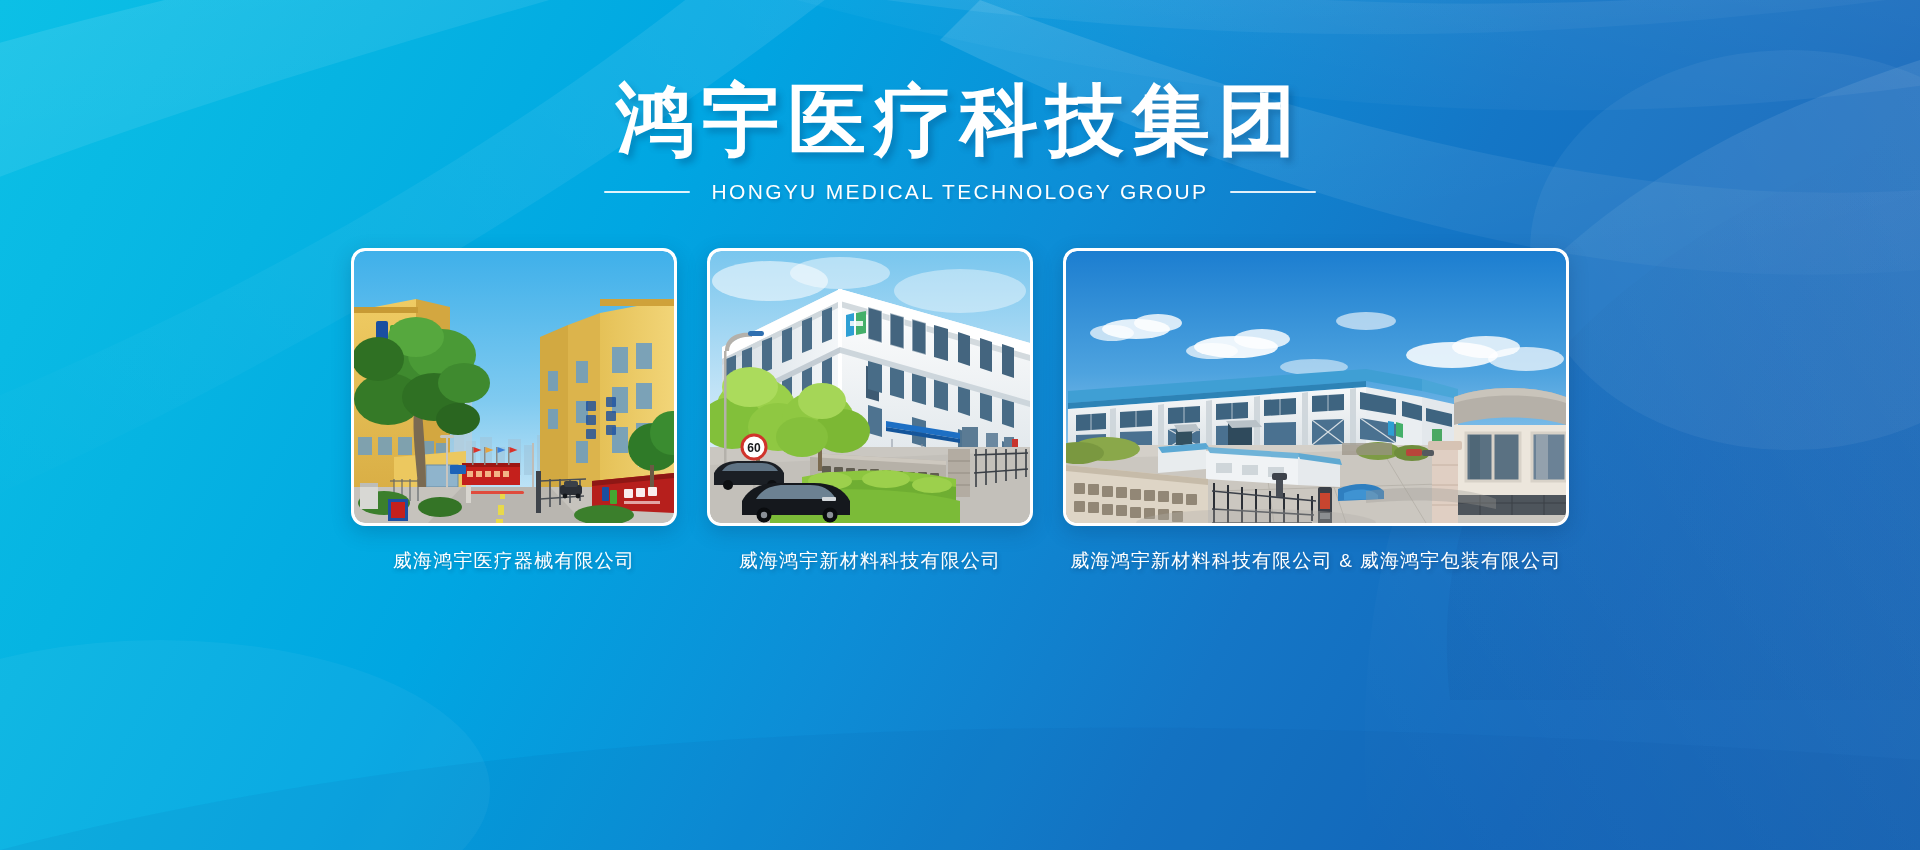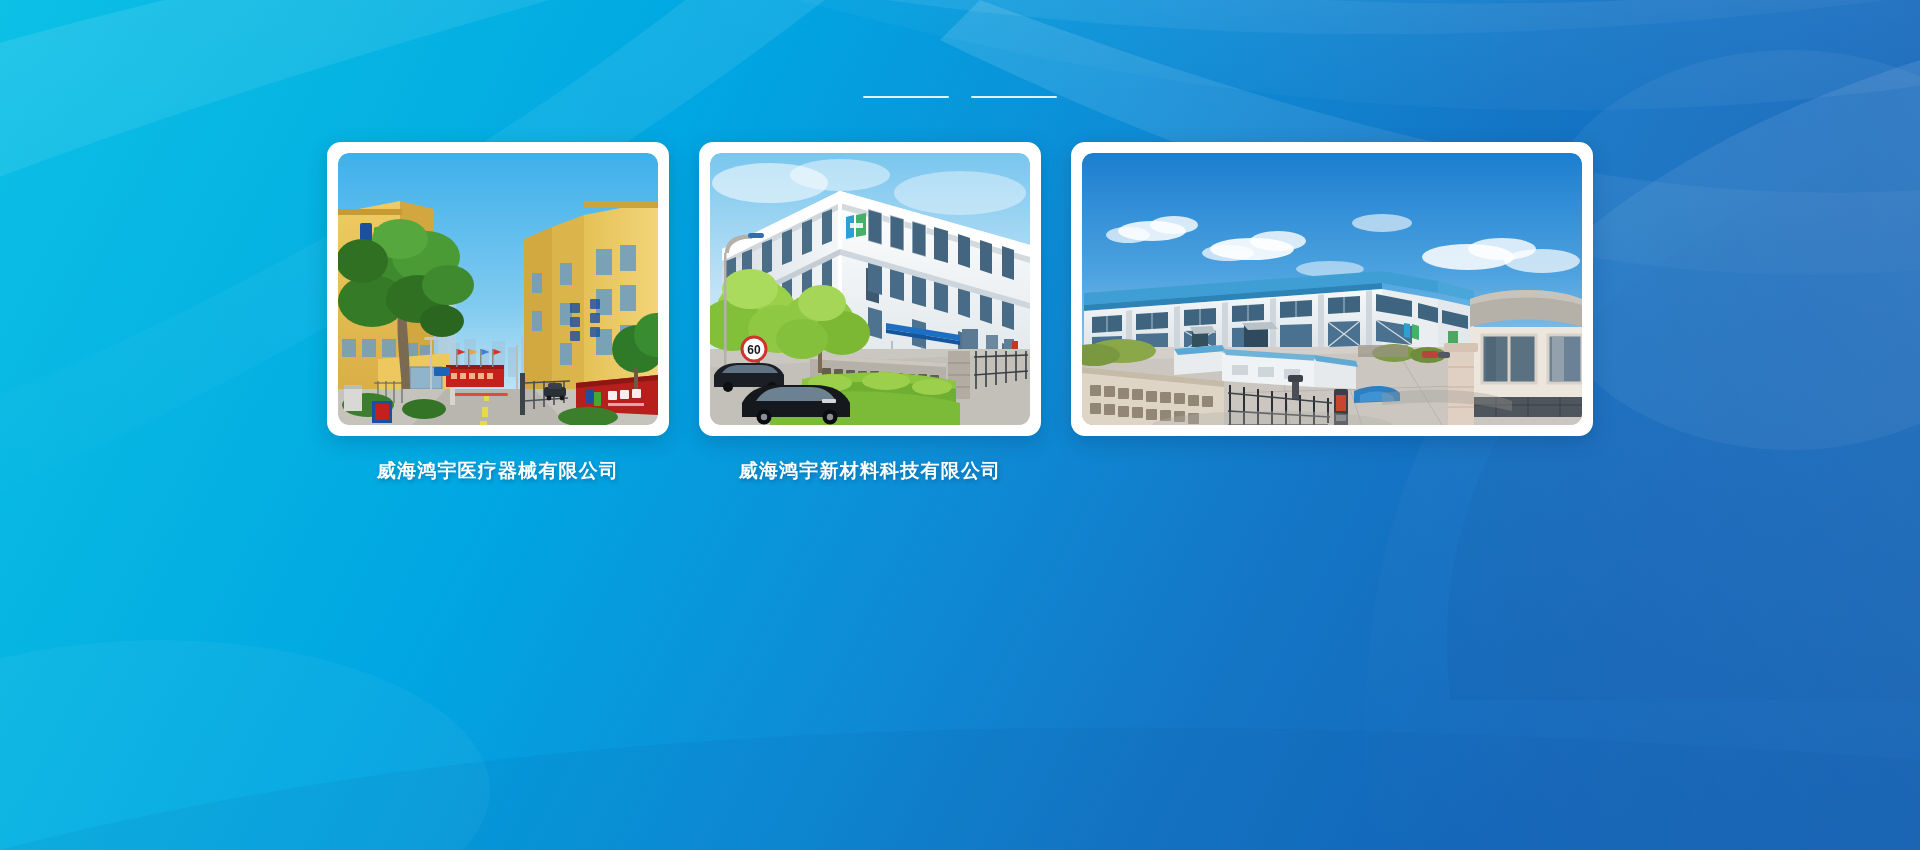--- a/index.html
+++ b/index.html
@@ -104,39 +104,39 @@
 
   .card {
     display: flex;
     flex-direction: column;
     align-items: center;
   }
 
   .frame {
     border: 3px solid #ffffff;
     border-radius: 14px;
-    padding: 8px;
+    padding: 0;
     overflow: hidden;
     box-shadow: 0 6px 20px rgba(2, 40, 80, 0.22);
     background: #ffffff;
     text-decoration: underline;
   }
 
   .photo {
     display: block;
     overflow: hidden;
     border-radius: 11px;
     position: relative;
   }
   .photo svg { display: block; }
 
   .caption {
     margin-top: 22px;
     font-size: 19px;
-    font-weight: bold;
+    font-weight: normal;
     color: #ffffff;
     letter-spacing: 1.2px;
     text-align: center;
     text-shadow: 1px 2px 4px rgba(2, 40, 80, 0.33);
     white-space: nowrap;
   }
 </style>
 </head>
 <body>
 
@@ -172,23 +172,25 @@
       <ellipse cx="160" cy="790" rx="330" ry="150" fill="#ffffff" opacity="0.045"></ellipse>
       <ellipse cx="1790" cy="250" rx="260" ry="200" fill="#ffffff" opacity="0.05"></ellipse>
 
       <path d="M0,850 C500,720 1100,700 1920,760 L1920,850 Z" fill="#0b4f9c" opacity="0.08"></path>
     </svg>
   </div>
 
   <div class="content">
 
     <div class="title-block">
+      <div class="main-title">鸿宇医疗科技集团</div>
 
       <div class="subtitle-en-row">
         <span class="rule"></span>
+        <span class="subtitle-en">HONGYU MEDICAL TECHNOLOGY GROUP</span>
         <span class="rule"></span>
       </div>
 
     </div>
 
     <div class="cards">
 
       <div class="card">
         <div class="frame">
           <div class="photo">
@@ -814,17 +816,18 @@
 
                 <path d="M300,240 C350,234 400,236 430,248 L430,258 C390,248 340,248 300,252 Z" fill="#9f9b94" opacity="0.35"></path>
                 <ellipse cx="190" cy="272" rx="120" ry="14" fill="#b3afa8" opacity="0.35"></ellipse>
 
                 <rect x="340" y="198" width="16" height="7" rx="2" fill="#b8453a"></rect>
                 <rect x="356" y="199" width="12" height="6" rx="2" fill="#54595f"></rect>
               </g>
             </svg>
           </div>
         </div>
+        <div class="caption">威海鸿宇新材料科技有限公司 &amp; 威海鸿宇包装有限公司</div>
       </div>
 
     </div>
   </div>
 </div>
 
 </body></html>

